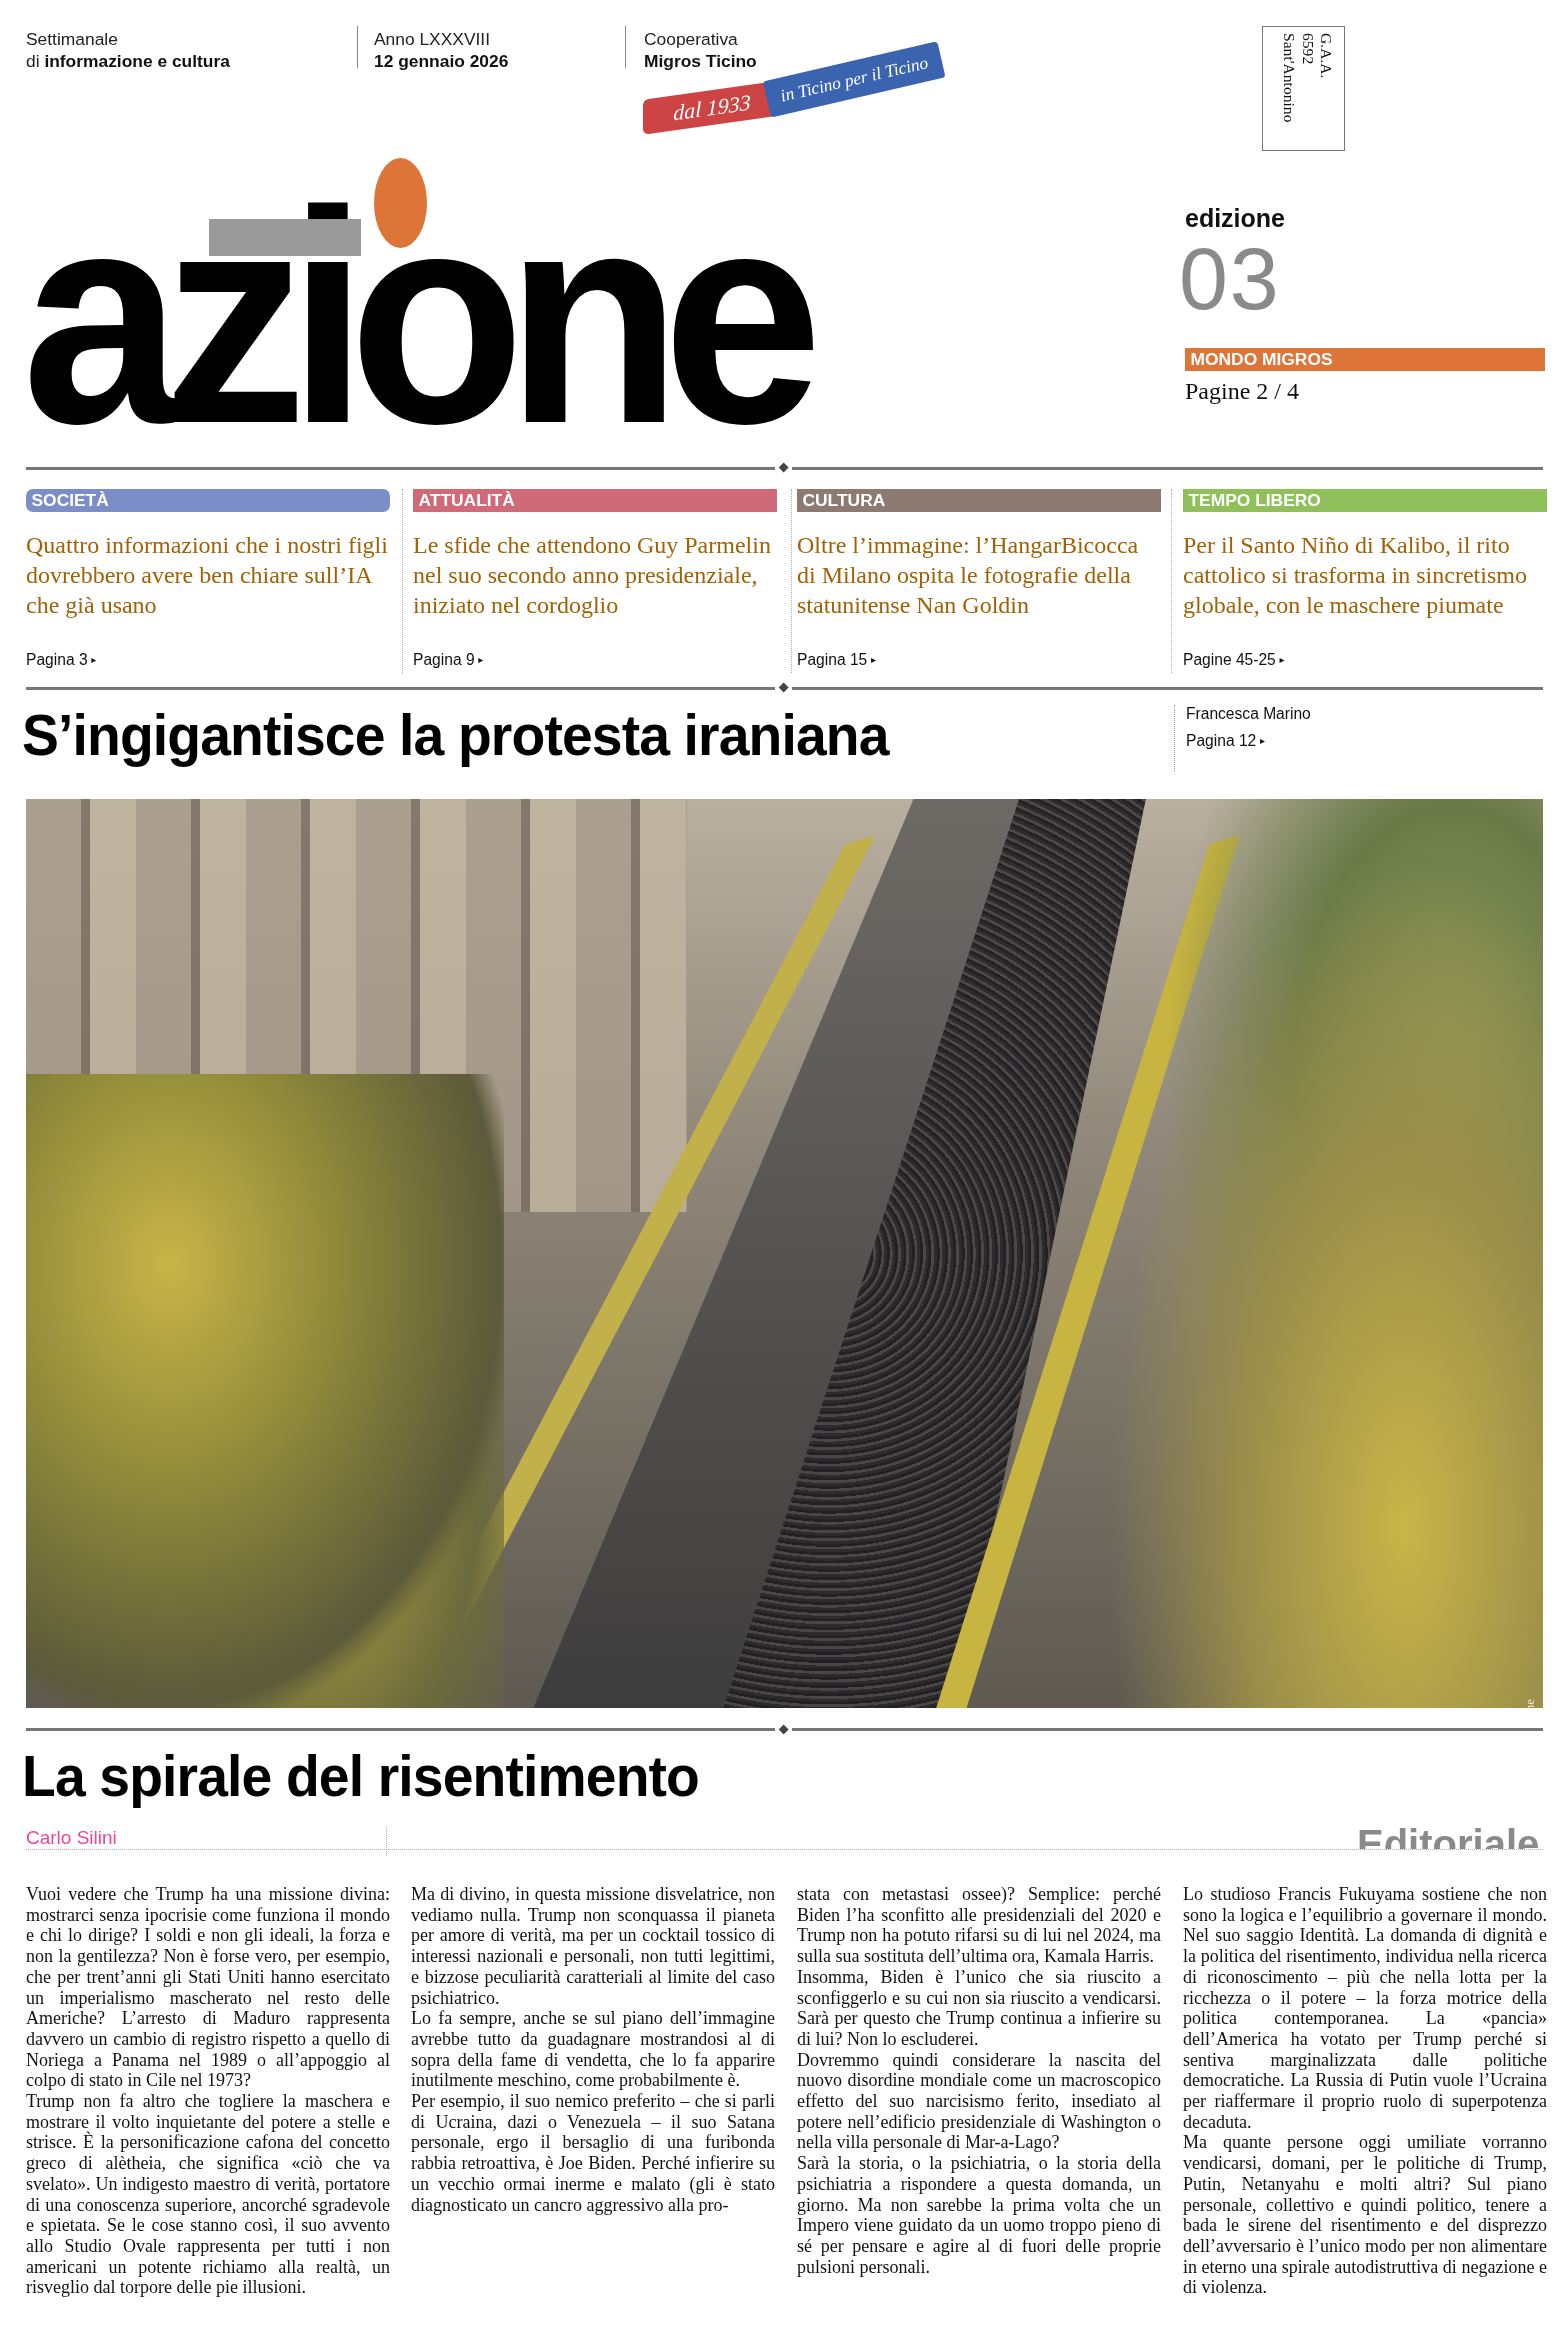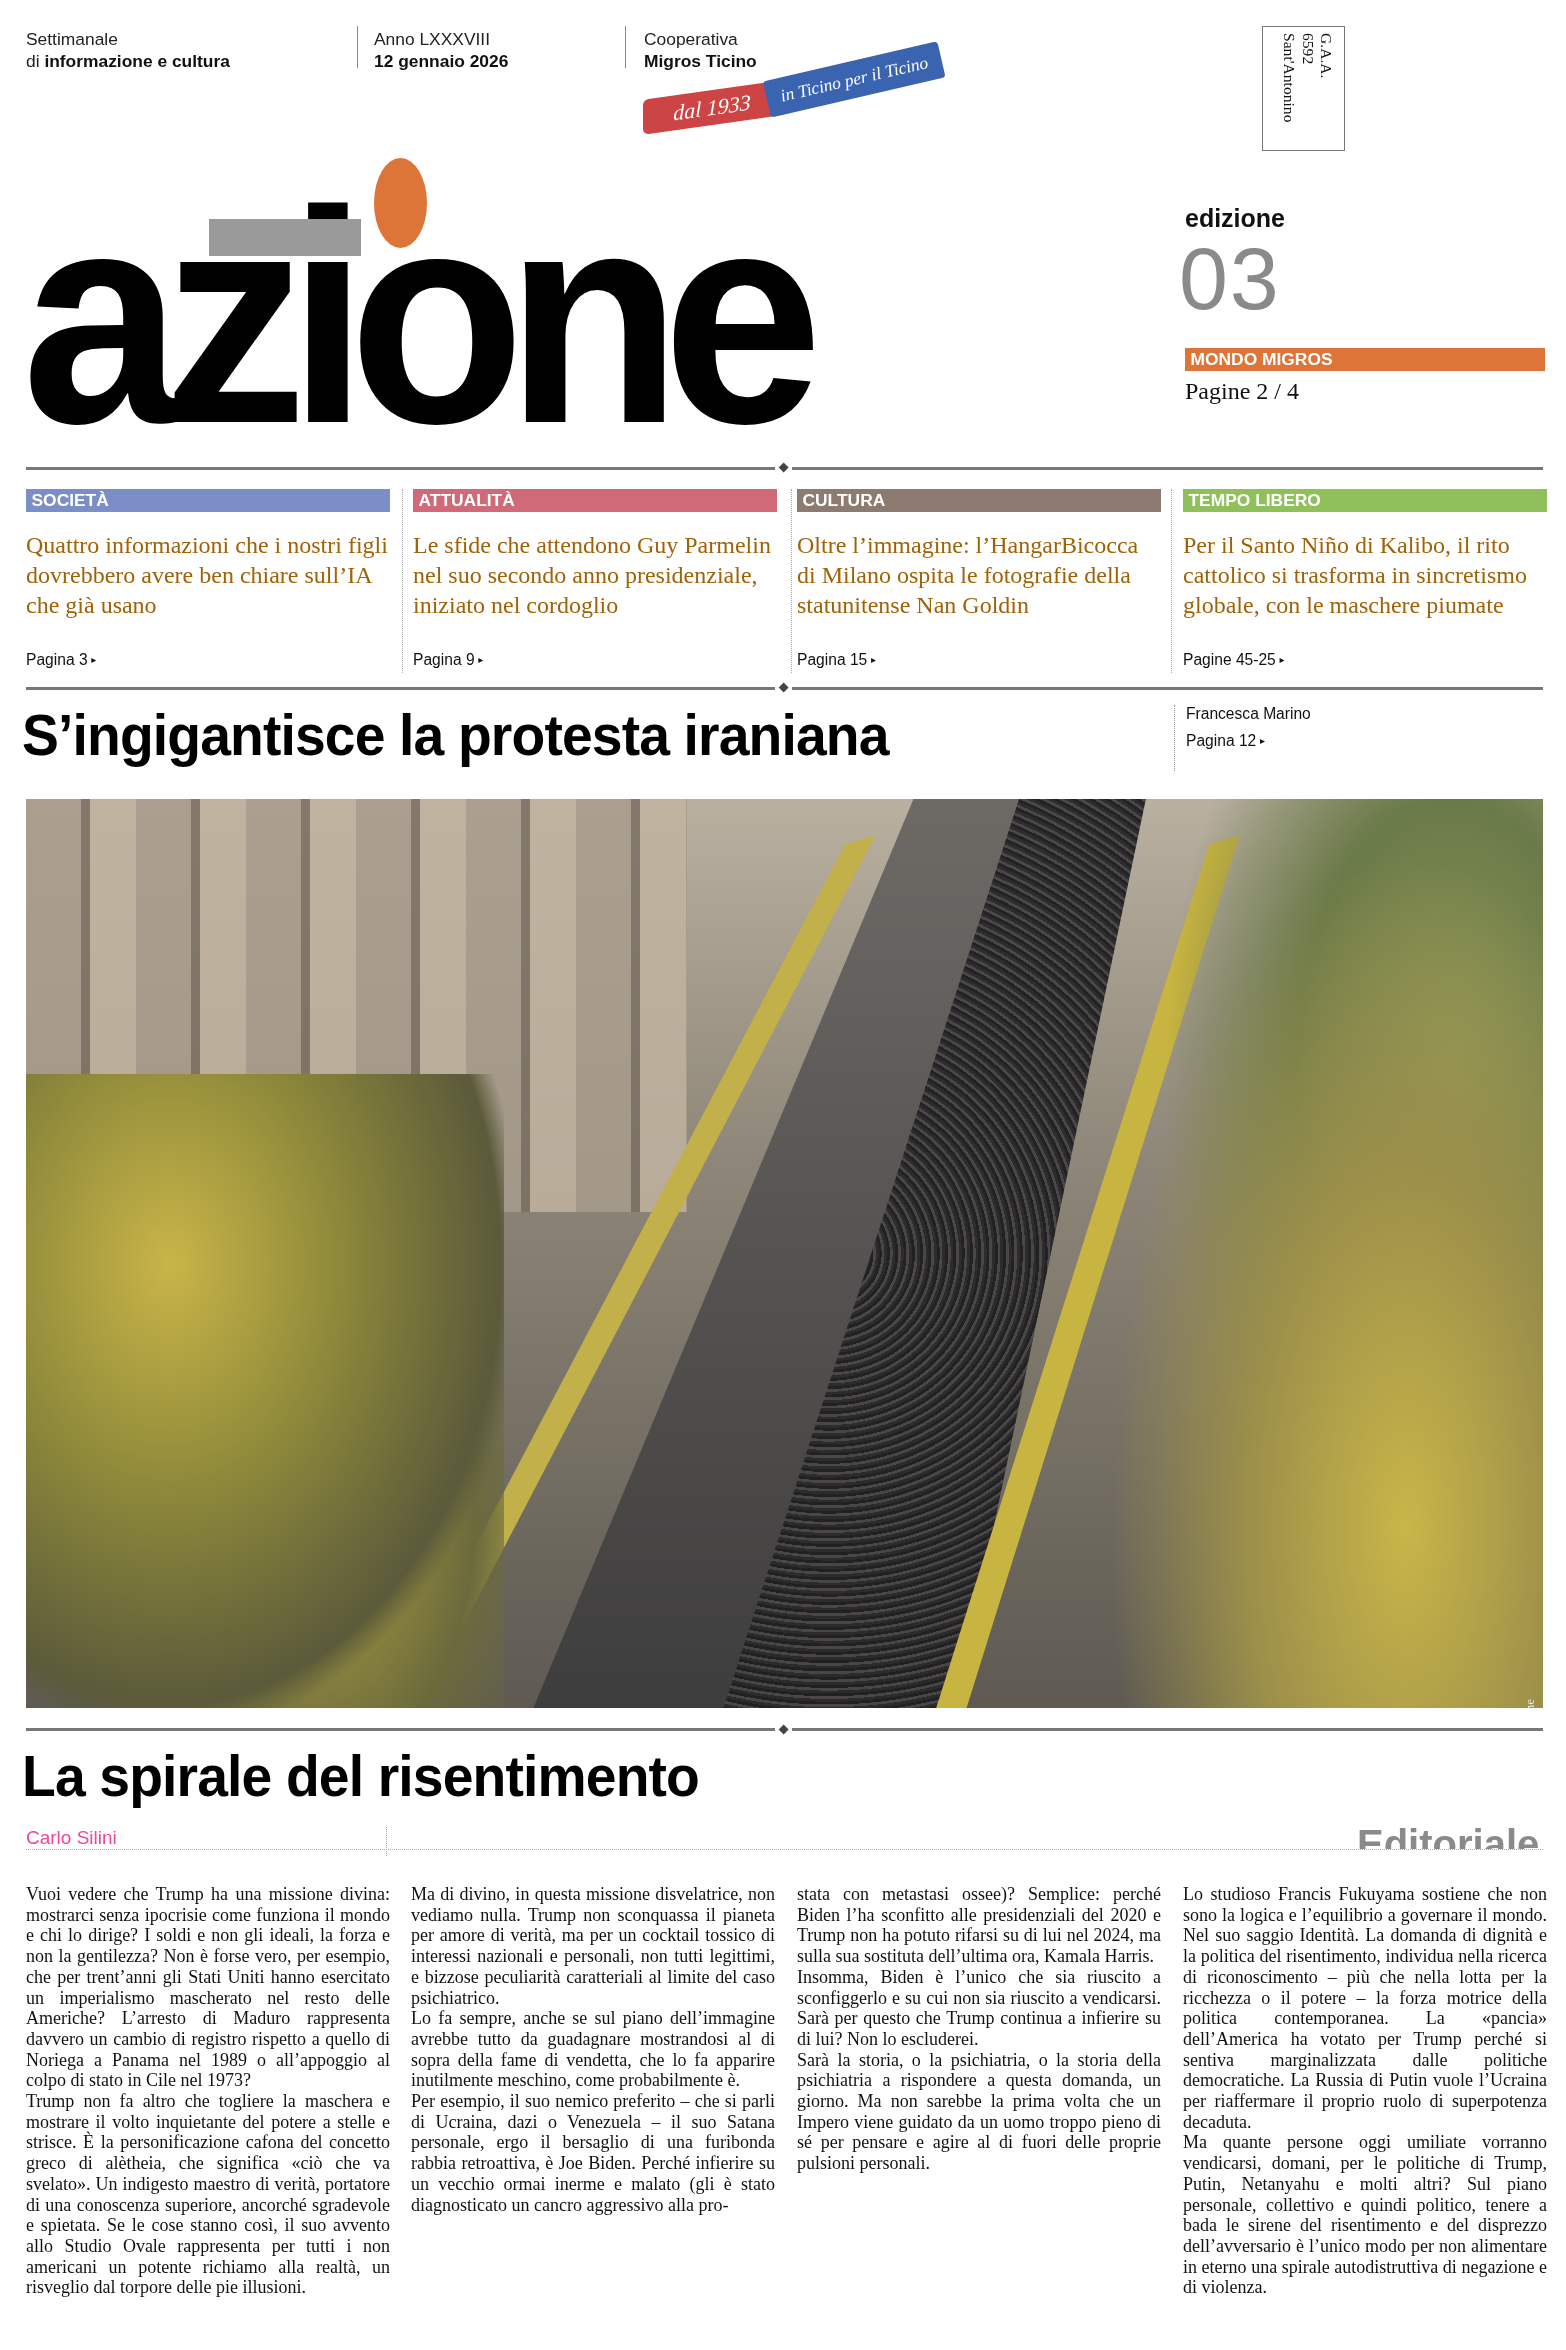--- a/index.html
+++ b/index.html
@@ -141,21 +141,21 @@
 <div class="abs ed-label">edizione</div>
 <div class="abs ed-num">03</div>
 <div class="abs ed-bar">MONDO MIGROS</div>
 <div class="abs ed-pages">Pagine 2 / 4</div>
 
 <div class="abs rule" style="left:26px; top:467px; width:749px;"></div>
 <div class="abs rule-dot" style="left:780px; top:464px;"></div>
 <div class="abs rule" style="left:792px; top:467px; width:751px;"></div>
 
 <div class="abs teaser" style="left:26px;">
-  <div class="tag" style="background:#7b8ec8;">SOCIETÀ</div>
+  <div class="tag" style="background:#7b8ec8;border-radius:7px;">SOCIETÀ</div>
   <div class="title">Quattro informazioni che i nostri figli dovrebbero avere ben chiare sull’IA che già usano</div>
   <div class="page"><span>Pagina 3</span><span class="tri">▸</span></div>
 </div>
 <div class="vsep" style="left:402px;"></div>
 
 <div class="abs teaser" style="left:413px;">
   <div class="tag" style="background:#d06a78;">ATTUALITÀ</div>
   <div class="title">Le sfide che attendono Guy Parmelin nel suo secondo anno presidenziale, iniziato nel cordoglio</div>
   <div class="page"><span>Pagina 9</span><span class="tri">▸</span></div>
 </div>
@@ -210,19 +210,20 @@
   <p>Trump non fa altro che togliere la maschera e mostrare il volto inquietante del potere a stelle e strisce. È la personificazione cafona del concetto greco di alètheia, che significa «ciò che va svelato». Un indigesto maestro di verità, portatore di una conoscenza superiore, ancorché sgradevole e spietata. Se le cose stanno così, il suo avvento allo Studio Ovale rappresenta per tutti i non americani un potente richiamo alla realtà, un risveglio dal torpore delle pie illusioni.</p>
 </div>
 <div class="abs col" style="left:411px;">
   <p>Ma di divino, in questa missione disvelatrice, non vediamo nulla. Trump non sconquassa il pianeta per amore di verità, ma per un cocktail tossico di interessi nazionali e personali, non tutti legittimi, e bizzose peculiarità caratteriali al limite del caso psichiatrico.</p>
   <p>Lo fa sempre, anche se sul piano dell’immagine avrebbe tutto da guadagnare mostrandosi al di sopra della fame di vendetta, che lo fa apparire inutilmente meschino, come probabilmente è.</p>
   <p>Per esempio, il suo nemico preferito – che si parli di Ucraina, dazi o Venezuela – il suo Satana personale, ergo il bersaglio di una furibonda rabbia retroattiva, è Joe Biden. Perché infierire su un vecchio ormai inerme e malato (gli è stato diagnosticato un cancro aggressivo alla pro-</p>
 </div>
 <div class="abs col" style="left:797px;">
   <p>stata con metastasi ossee)? Semplice: perché Biden l’ha sconfitto alle presidenziali del 2020 e Trump non ha potuto rifarsi su di lui nel 2024, ma sulla sua sostituta dell’ultima ora, Kamala Harris.</p>
   <p>Insomma, Biden è l’unico che sia riuscito a sconfiggerlo e su cui non sia riuscito a vendicarsi. Sarà per questo che Trump continua a infierire su di lui? Non lo escluderei.</p>
+  <p>Dovremmo quindi considerare la nascita del nuovo disordine mondiale come un macroscopico effetto del suo narcisismo ferito, insediato al potere nell’edificio presidenziale di Washington o nella villa personale di Mar-a-Lago?</p>
   <p>Sarà la storia, o la psichiatria, o la storia della psichiatria a rispondere a questa domanda, un giorno. Ma non sarebbe la prima volta che un Impero viene guidato da un uomo troppo pieno di sé per pensare e agire al di fuori delle proprie pulsioni personali.</p>
 </div>
 <div class="abs col" style="left:1183px;">
   <p>Lo studioso Francis Fukuyama sostiene che non sono la logica e l’equilibrio a governare il mondo. Nel suo saggio Identità. La domanda di dignità e la politica del risentimento, individua nella ricerca di riconoscimento – più che nella lotta per la ricchezza o il potere – la forza motrice della politica contemporanea. La «pancia» dell’America ha votato per Trump perché si sentiva marginalizzata dalle politiche democratiche. La Russia di Putin vuole l’Ucraina per riaffermare il proprio ruolo di superpotenza decaduta.</p>
   <p>Ma quante persone oggi umiliate vorranno vendicarsi, domani, per le politiche di Trump, Putin, Netanyahu e molti altri? Sul piano personale, collettivo e quindi politico, tenere a bada le sirene del risentimento e del disprezzo dell’avversario è l’unico modo per non alimentare in eterno una spirale autodistruttiva di negazione e di violenza.</p>
 </div>
 
 
 </body></html>

